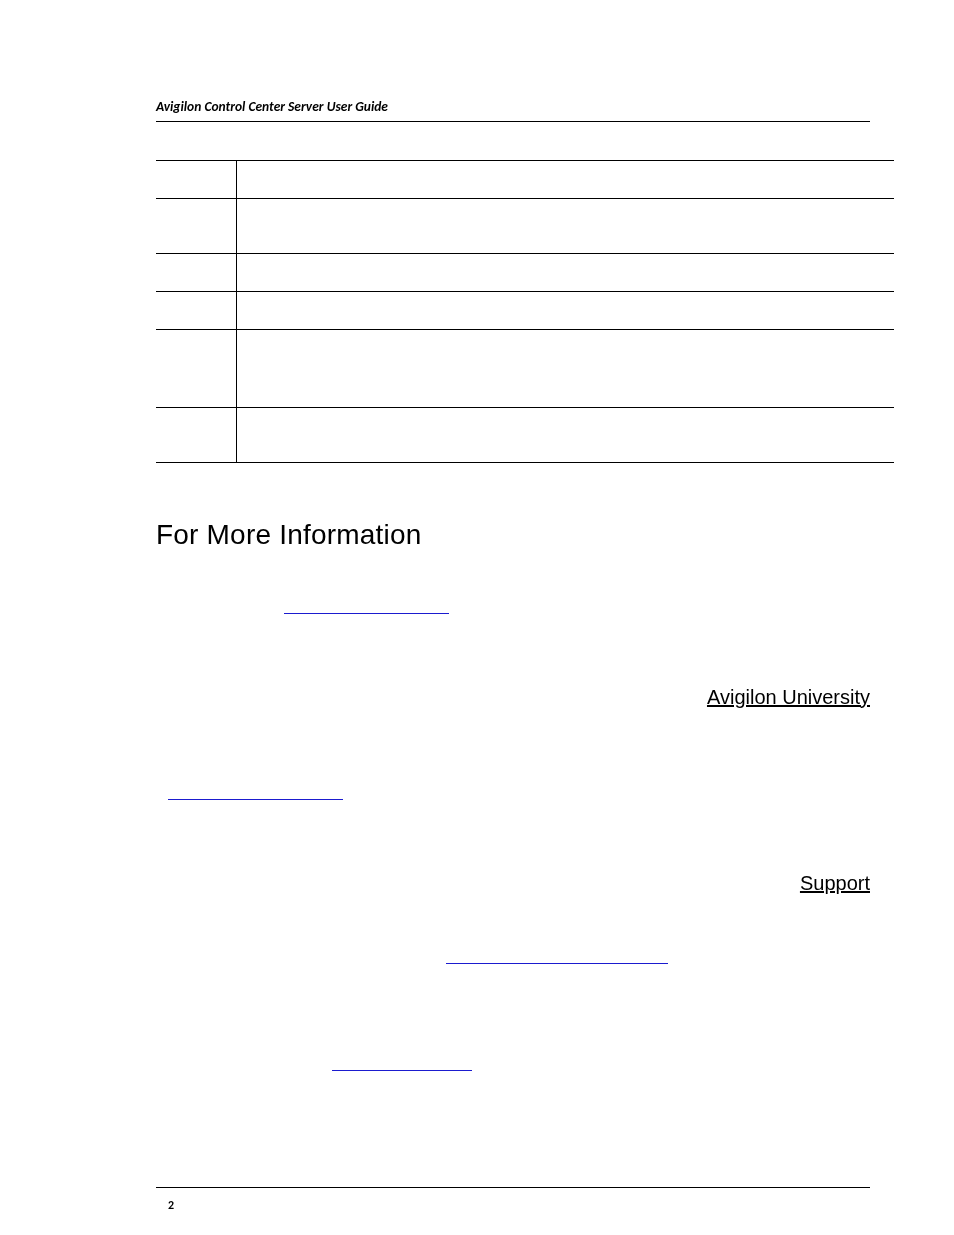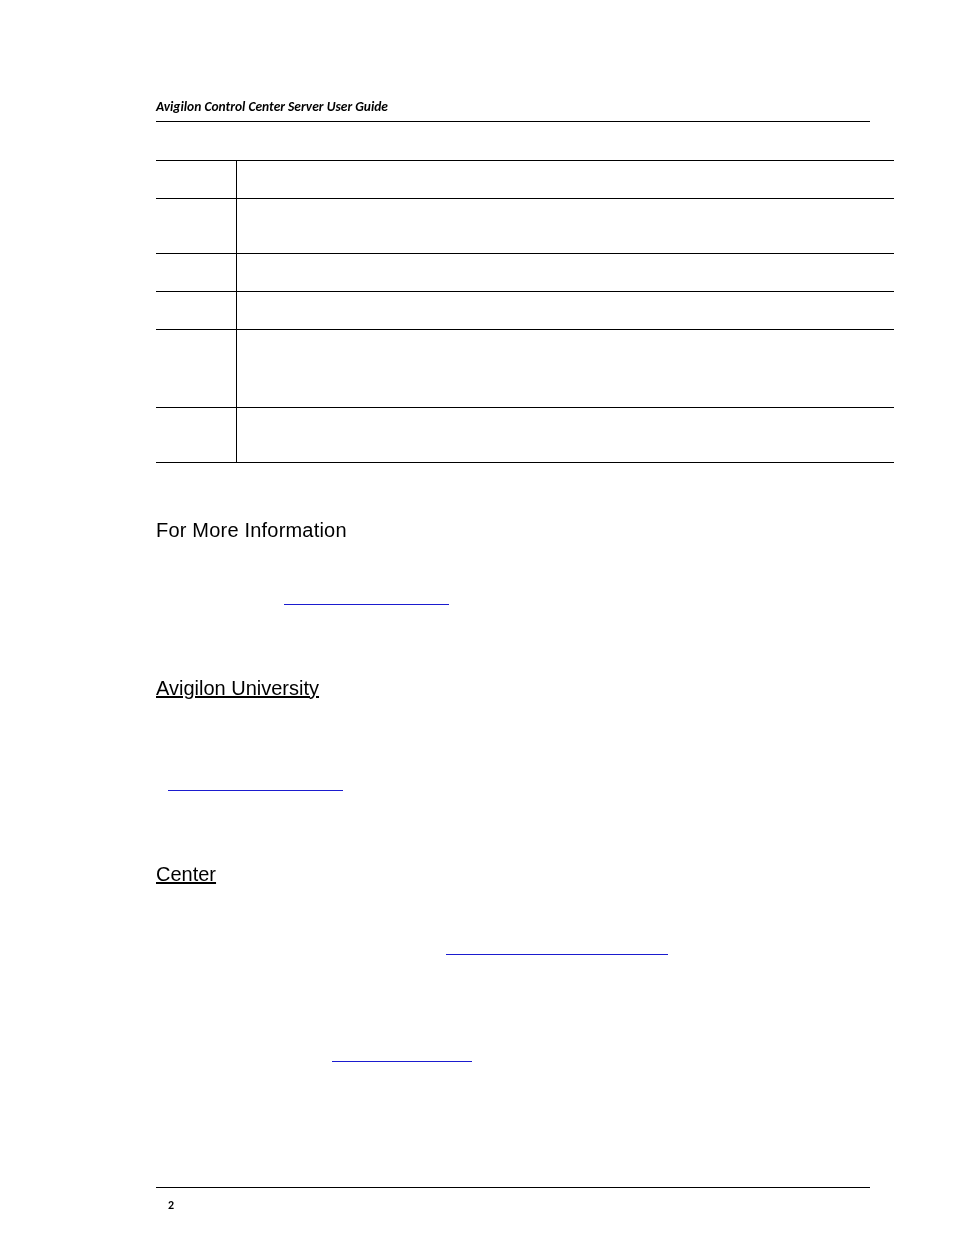--- a/index.html
+++ b/index.html
@@ -36,32 +36,33 @@
     height: 38px;
   }
   .feature-table td.cell-tall { height: 55px; }
   .feature-table td.cell-taller { height: 78px; }
   .feature-table td.iconcell { border-right: 1.2px solid #000; }
   .feature-table td.namecell { padding-left: 18px; }
 
   h1.section {
     font-family: "Helvetica Neue", Arial, sans-serif;
     font-weight: 300;
-    font-size: 20px;
+    font-size: 28px;
     letter-spacing: 0.2px;
     margin-top: 56px;
     color: #000;
   }
   h2.subsection {
     font-family: "Helvetica Neue", Arial, sans-serif;
     font-weight: 400;
     font-size: 20px;
     margin-top: 56px;
     text-decoration: underline;
     color: #000;
+    text-align: right;
   }
   a.inline-link {
     color: #1b1bcf;
     text-decoration: underline;
     font-size: 12px;
   }
   .link-line {
     margin-top: 50px;
     padding-left: 116px;
   }
@@ -142,21 +143,21 @@
   <div class="link-line">
     <a class="inline-link" style="display:inline-block; min-width:165px; border-bottom:1px solid #1b1bcf;" href="#"></a>
   </div>
 
   <h2 class="subsection">Avigilon University</h2>
 
   <div class="link-line2">
     <a class="inline-link" style="display:inline-block; min-width:175px; border-bottom:1px solid #1b1bcf;" href="#"></a>
   </div>
 
-  <h2 class="subsection">Center</h2>
+  <h2 class="subsection">Support</h2>
 
   <div class="link-line3">
     <a class="inline-link" style="display:inline-block; min-width:222px; border-bottom:1px solid #1b1bcf;" href="#"></a>
   </div>
 
   <div class="link-line4">
     <a class="inline-link" style="display:inline-block; min-width:140px; border-bottom:1px solid #1b1bcf;" href="#"></a>
   </div>
 
   <div class="footer">

